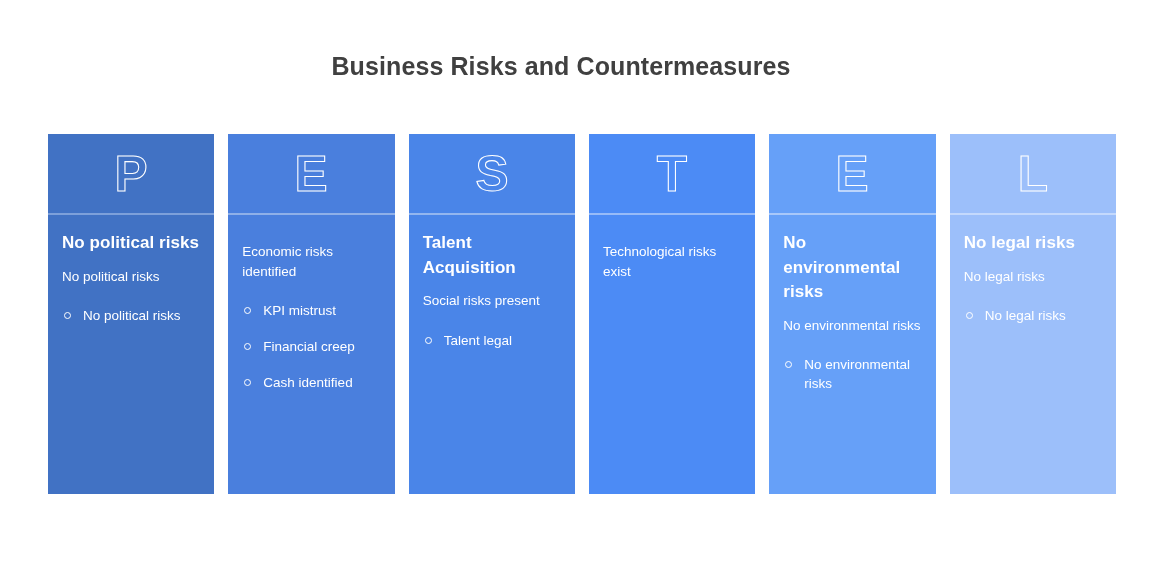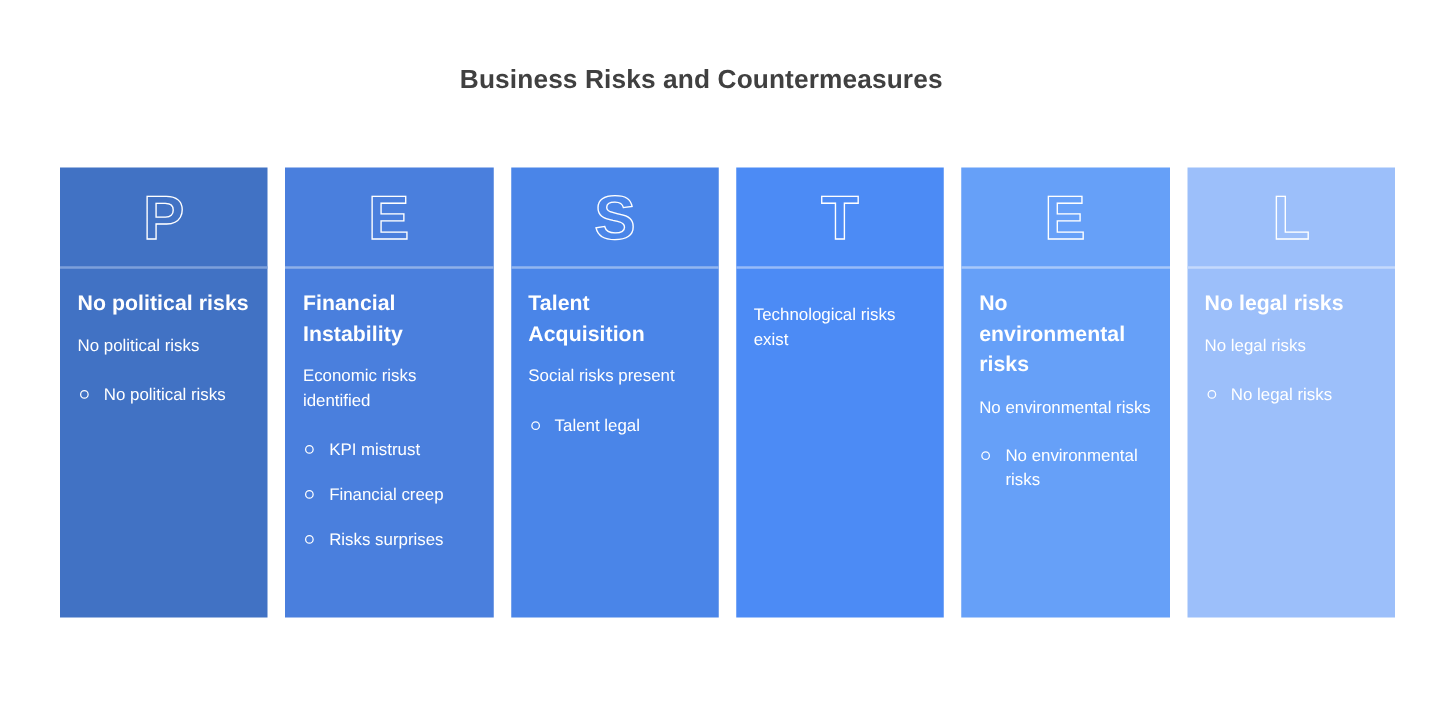--- a/index.html
+++ b/index.html
@@ -11,21 +11,21 @@
     font-family: "Liberation Sans", sans-serif;
     overflow: hidden;
   }
 
   #page-title {
     position: absolute;
     top: 52px;
     left: 0;
     width: 1122px;
     text-align: center;
-    font-size: 21px;
+    font-size: 25px;
     font-weight: bold;
     color: #404040;
     letter-spacing: 0.1px;
   }
 
   #columns {
     position: absolute;
     top: 134px;
     left: 48px;
     width: 1068px;
@@ -145,26 +145,25 @@
       </div>
     </div>
     <div class="column" style="background: rgb(74, 127, 221);">
       <div class="col-header">
         <svg class="letter-svg" viewBox="0 0 60 70">
           <text x="30" y="55" text-anchor="middle">E</text>
         </svg>
         <div class="col-divider" style="background: rgb(143, 176, 232);"></div>
       </div>
       <div class="col-body">
-        <div class="col-heading">Financial Instability</div>
         <div class="col-subtitle">Economic risks identified</div>
         <ul class="bullet-list">
           <li class="bullet-item"><span class="bullet-ring"></span><span>KPI mistrust</span></li>
           <li class="bullet-item"><span class="bullet-ring"></span><span>Financial creep</span></li>
-          <li class="bullet-item"><span class="bullet-ring"></span><span>Risks surprises</span></li>
+          <li class="bullet-item"><span class="bullet-ring"></span><span>Cash identified</span></li>
         </ul>
       </div>
     </div>
     <div class="column" style="background: rgb(74, 133, 232);">
       <div class="col-header">
         <svg class="letter-svg" viewBox="0 0 60 70">
           <text x="30" y="55" text-anchor="middle">S</text>
         </svg>
         <div class="col-divider" style="background: rgb(147, 182, 239);"></div>
       </div>

